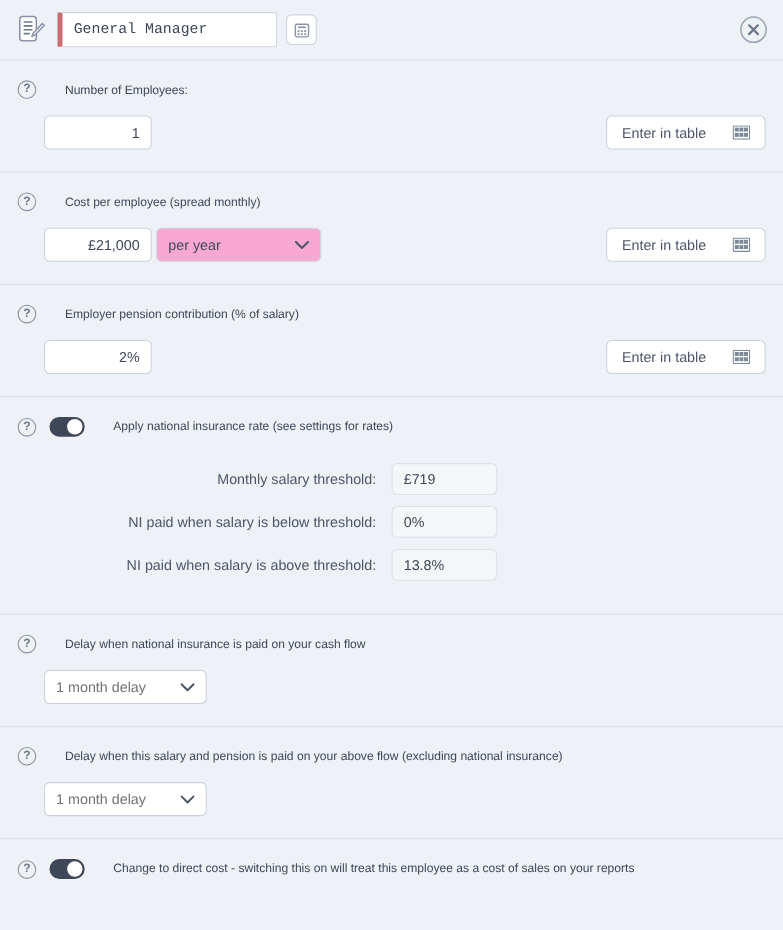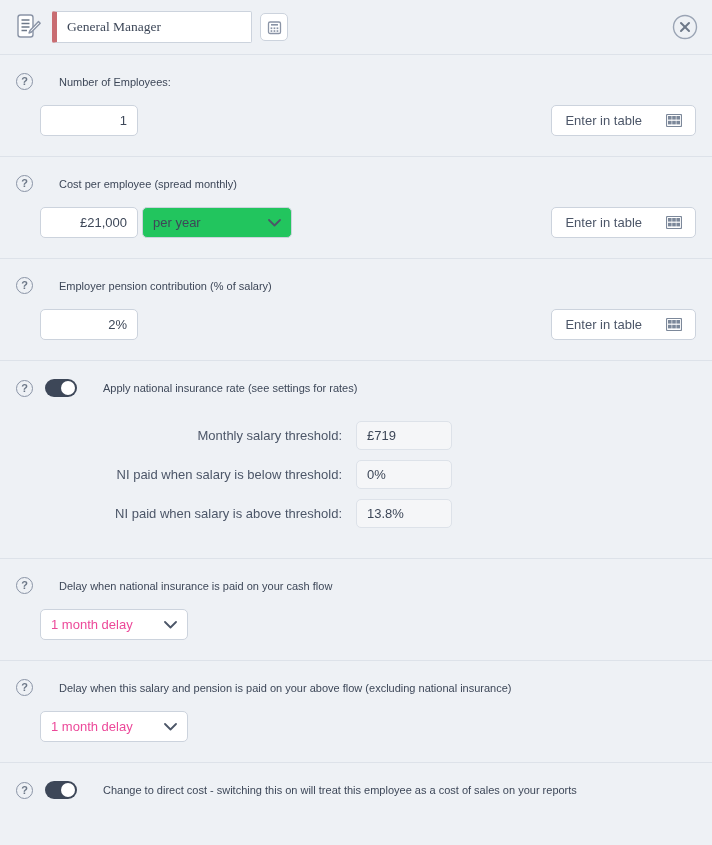--- a/index.html
+++ b/index.html
@@ -34,21 +34,21 @@
   }
   .name-wrap {
     display: flex; align-items: center;
   }
   .name-input {
     width: 200px; height: 32px;
     border: 1px solid #ccd3dd;
     border-left: 5px solid #c96d72;
     border-radius: 2px;
     background: #ffffff;
-    font-family: Liberation Serif, serif;
+    font-family: Liberation Mono, monospace;
     font-size: 13.5px;
     color: #3d4758;
     padding: 0 10px;
     outline: none;
   }
   .cal-btn {
     width: 28px; height: 28px;
     margin-left: 8px;
     border: 1px solid #ccd3dd;
     border-radius: 5px;
@@ -111,21 +111,21 @@
     color: #3d4758;
     text-align: right;
     padding: 0 10px;
     outline: none;
   }
   .unit-select {
     width: 150px; height: 31px;
     margin-left: 4px;
     border: 1px solid #ccd3dd;
     border-radius: 5px;
-    background: #22c55e;
+    background: #f9a8d4;
     font-family: "Liberation Sans", sans-serif;
     font-size: 13px;
     color: #3d4758;
     padding: 0 10px;
     outline: none;
     -webkit-appearance: none; appearance: none;
     position: relative;
   }
   .sel-wrap { position: relative; display: inline-block; }
   .sel-wrap .chev {
@@ -133,21 +133,21 @@
     transform: translateY(-50%);
     pointer-events: none;
   }
   .delay-select {
     width: 148px; height: 31px;
     border: 1px solid #ccd3dd;
     border-radius: 5px;
     background: #ffffff;
     font-family: "Liberation Sans", sans-serif;
     font-size: 13px;
-    color: #ec4899;
+    color: #737373;
     padding: 0 10px;
     outline: none;
     -webkit-appearance: none; appearance: none;
   }
 
   .table-btn {
     display: flex; align-items: center; gap: 24px;
     height: 31px;
     padding: 0 13px;
     border: 1px solid #ccd3dd;

